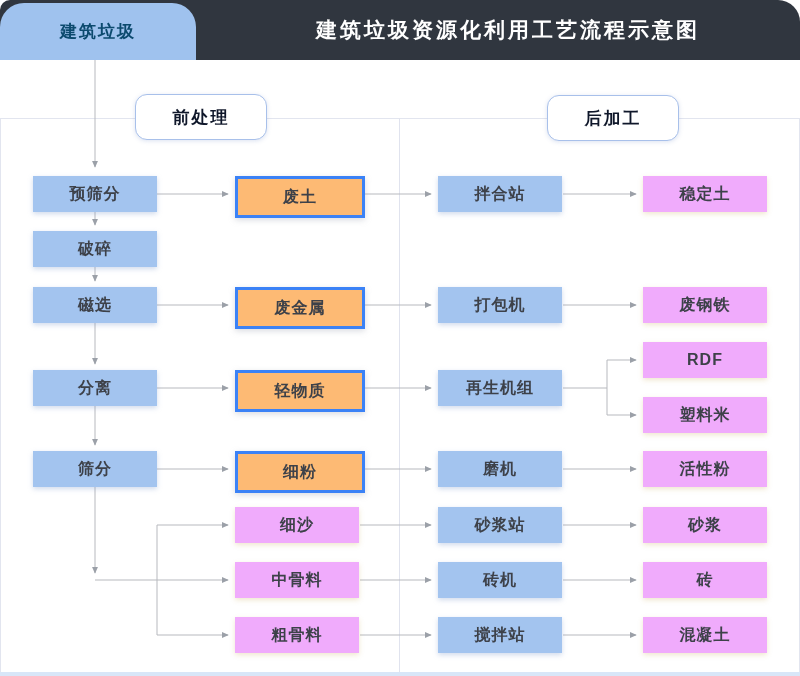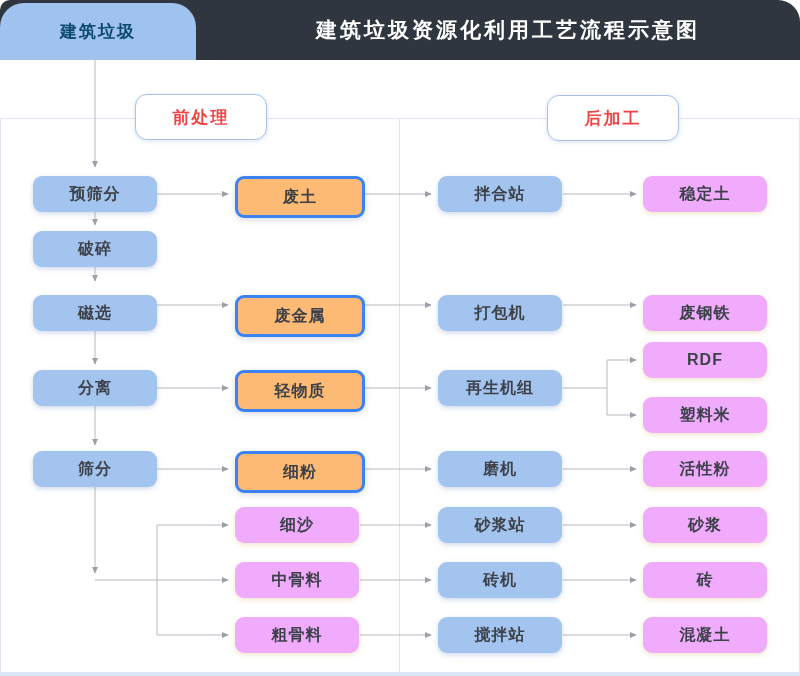--- a/index.html
+++ b/index.html
@@ -36,39 +36,39 @@
   }
   .bottom-strip{
     position:absolute;left:0;bottom:0;width:800px;height:4px;
     background:#d8e6f8;
   }
   
   .section-label{
     position:absolute;width:130px;height:44px;z-index:4;
     background:#ffffff;border:1px solid #a8c0ea;border-radius:12px;
     display:flex;align-items:center;justify-content:center;
-    color:#ef4444;font-size:17px;font-weight:bold;letter-spacing:2px;
+    color:#0f172a;font-size:17px;font-weight:bold;letter-spacing:2px;
     box-shadow:0 1px 4px rgba(110,140,200,.25);
   }
   #sec-pre{left:135px;top:94px;}
   #sec-post{left:535px;top:95px;margin-left:12px;}
   
   svg.wires{position:absolute;left:0;top:0;z-index:1;}
   
   .node{
     position:absolute;width:124px;height:36px;z-index:2;
-    border-radius:9px;display:flex;align-items:center;justify-content:center;
+    border-radius:0;display:flex;align-items:center;justify-content:center;
     font-size:16px;font-weight:600;color:#3d4149;letter-spacing:1px;
   }
   .node.blue{background:#a3c4ef;box-shadow:0 2px 5px rgba(120,150,200,.35);}
   .node.yellow{background:#f0abfc;box-shadow:0 2px 5px rgba(205,175,95,.30);text-align:right;}
   .node.white{background:#fdba74;border:3px solid #3b82f6;box-shadow:0 2px 6px rgba(150,155,170,.35);}
   
   .c1{left:33px;} .c2{left:235px;} .c3{left:438px;} .c4{left:643px;}
-  .r1{top:176px;} .r2{top:231px;} .r3{top:287px;margin-top:8px;} .rRdf{top:342px;}
+  .r1{top:176px;} .r2{top:231px;} .r3{top:287px;} .rRdf{top:342px;}
   .r4{top:370px;} .rPl{top:397px;} .r5{top:451px;} .r6{top:507px;}
   .r7{top:562px;} .r8{top:617px;}
 </style>
 </head>
 <body>
 
 <div class="header-bar"></div>
 <div class="header-title">建筑垃圾资源化利用工艺流程示意图</div>
 <div class="header-tab">建筑垃圾</div>
 

